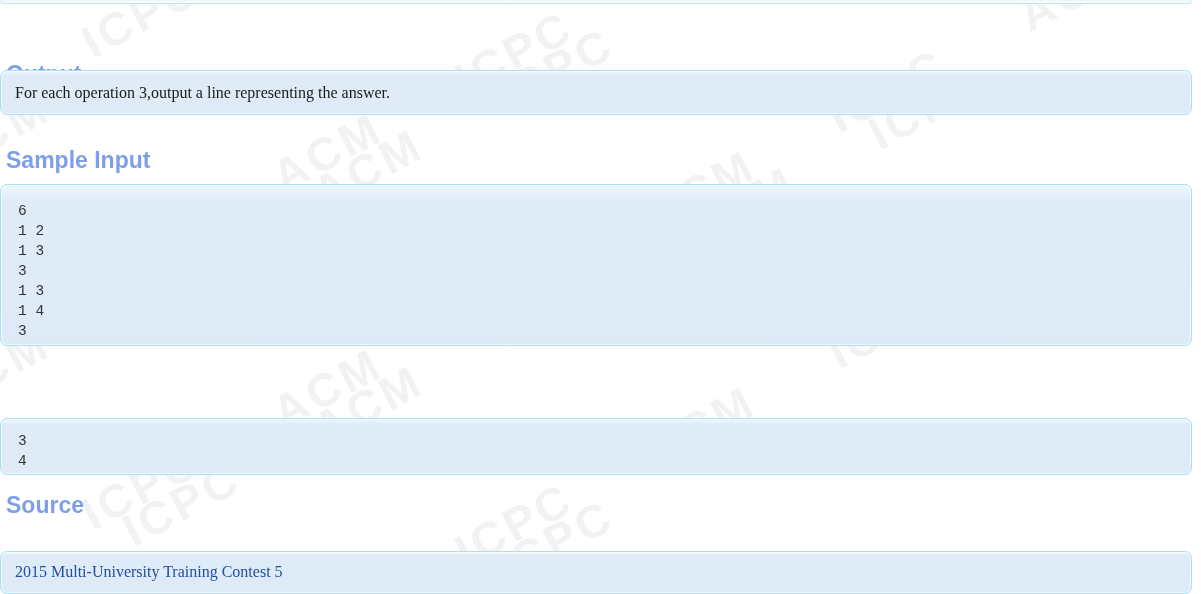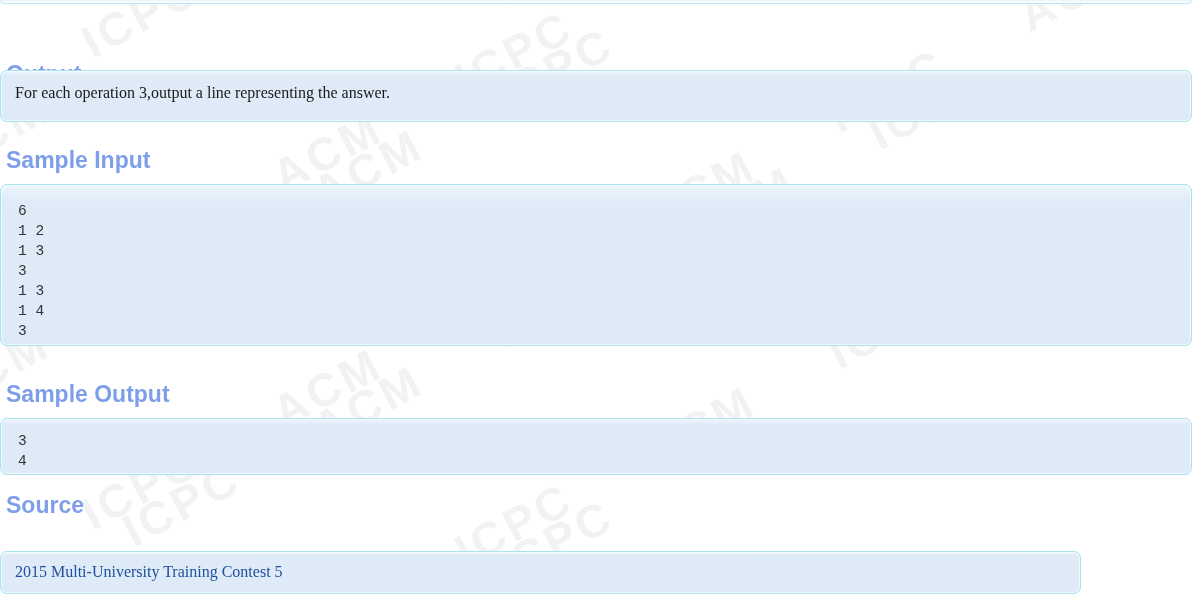--- a/index.html
+++ b/index.html
@@ -102,30 +102,30 @@
   .source-link {
     font-family: "Liberation Serif", serif;
     font-size: 16px;
     color: #1f4e9c;
     text-decoration: none;
     cursor: pointer;
   }
 
   
   #title-output        { top: 33px; margin-top: 28px; }
-  #panel-output        { top: 70px; width: 1192px; height: 52px; padding: 12px 14px 0 14px; }
+  #panel-output        { top: 70px; width: 1192px; height: 45px; padding: 12px 14px 0 14px; }
 
   #title-sample-input  { top: 147px; text-align: center; }
   #panel-sample-input  { top: 184px; width: 1192px; height: 162px; padding: 16px 0 0 17px; }
 
   #title-sample-output { top: 381px; }
   #panel-sample-output { top: 418px; width: 1192px; height: 57px; padding: 12px 0 0 17px; }
 
   #title-source        { top: 492px; }
-  #panel-source        { top: 551px; width: 1081px; height: 43px; padding: 11px 14px 0 14px; }
+  #panel-source        { top: 551px; width: 1192px; height: 43px; padding: 11px 14px 0 14px; }
 </style>
 </head>
 <body>
 
 <div id="watermark">
     <div class="wm-row" style="left: -260px; top: 0px;"></div>
     <div class="wm-row" style="left: -110px; top: 118px;"><span>ACM</span><span>ICPC</span></div>
     <div class="wm-row" style="left: -260px; top: 236px;"><span>ICPC</span><span>ACM</span></div>
     <div class="wm-row" style="left: -110px; top: 354px;"><span>ACM</span><span>ICPC</span><span>ACM</span><span>ICPC</span><span>ACM</span></div>
     <div class="wm-row" style="left: -260px; top: 472px;"><span>ICPC</span><span>ACM</span><span>ICPC</span><span>ACM</span><span>ICPC</span></div>
@@ -151,21 +151,20 @@
   <div class="panel" id="panel-sample-input">
     <div class="panel-mono">6
 1 2
 1 3
 3
 1 3
 1 4
 3</div>
   </div>
 
-  <div class="section-title" id="title-sample-output">Sample Output</div>
   <div class="panel" id="panel-sample-output">
     <div class="panel-mono">3
 4</div>
   </div>
 
   <div class="section-title" id="title-source">Source</div>
   <div class="panel" id="panel-source">
     <a class="source-link">2015 Multi-University Training Contest 5</a>
   </div>
 

